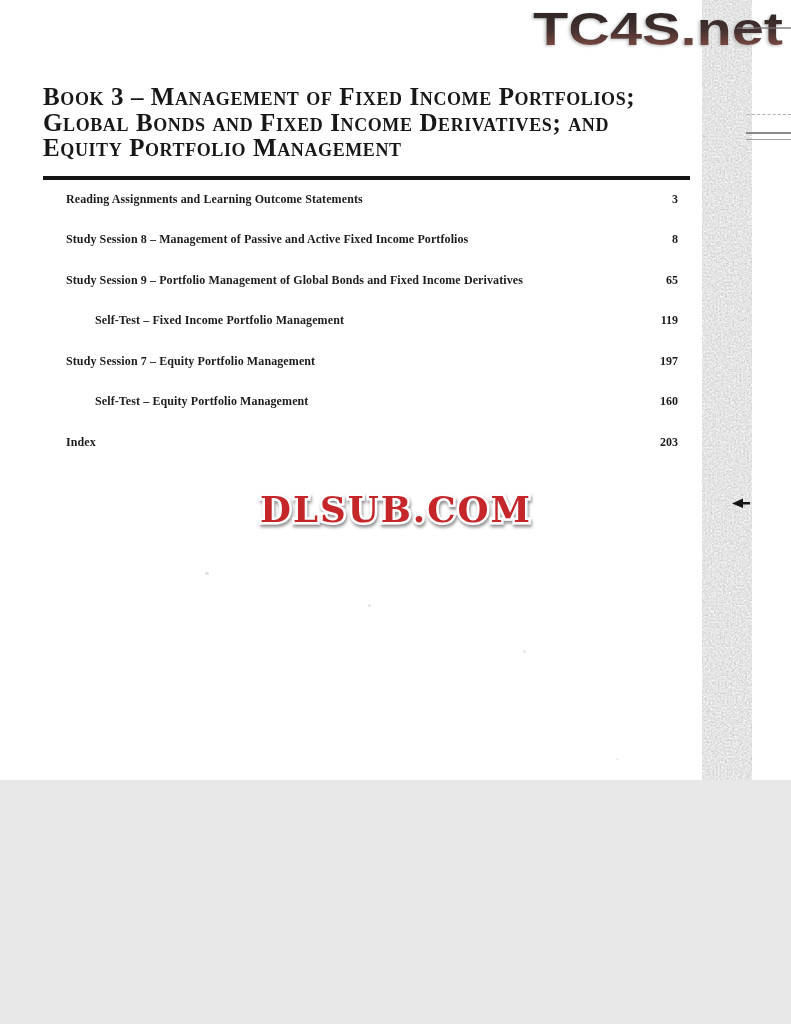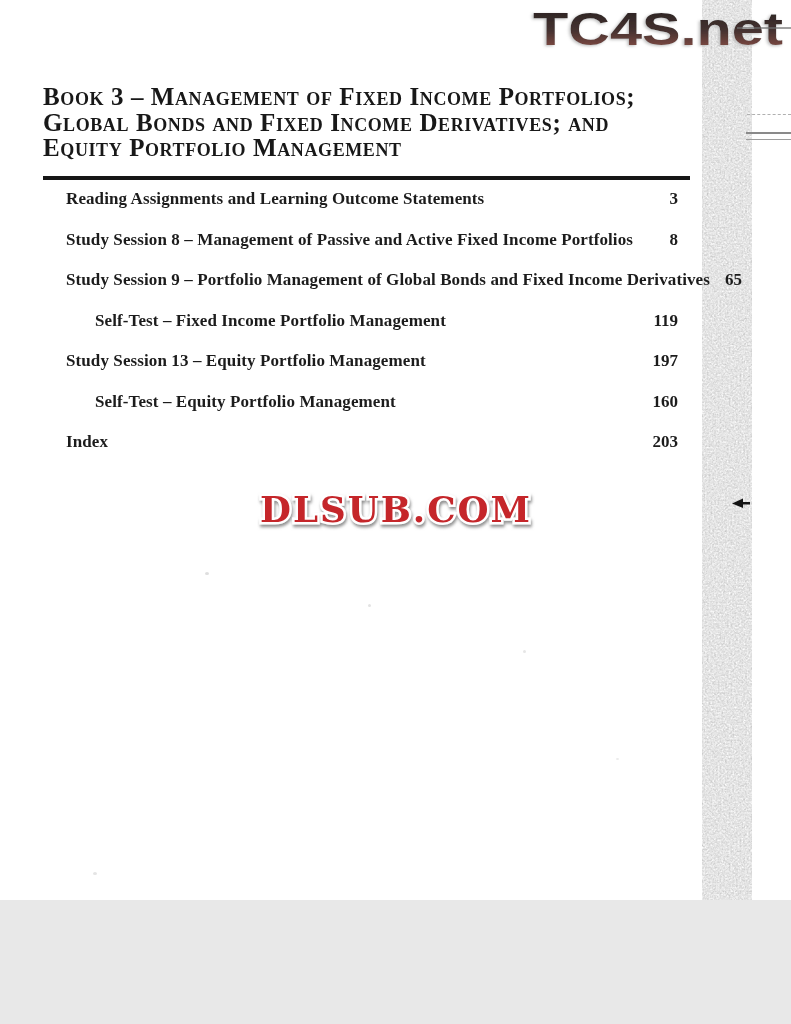--- a/index.html
+++ b/index.html
@@ -1,19 +1,19 @@
 <!DOCTYPE html>
 <html><head>
 <meta charset="utf-8">
 <style>
   html, body { margin: 0; padding: 0; background: #e8e8e8; }
   .page {
     position: relative;
     width: 791px;
-    height: 900px;
+    height: 780px;
     margin: 0 auto;
     background: #ffffff;
     overflow: hidden;
     font-family: "Liberation Serif", serif;
     color: #1c1c1c;
   }
 
   
   .noise-svg { position: absolute; left: 0; top: 0; z-index: 1; pointer-events: none; }
   .artifact-line { position: absolute; z-index: 2; pointer-events: none; }
@@ -65,21 +65,21 @@
     left: 66px;
     top: 179px;
     width: 612px;
     z-index: 2;
   }
   .toc-row {
     display: flex;
     justify-content: space-between;
     align-items: center;
     height: 40.5px;
-    font-size: 17px;
+    font-size: 12px;
     font-weight: 600;
     white-space: nowrap;
   }
   .toc-row.indent { padding-left: 29px; font-family: Liberation Serif, serif; }
   .toc-label { letter-spacing: 0.1px; }
   .toc-page { min-width: 32px; text-align: right; }
 
   
   .dlsub-svg   { position: absolute; left: 248px; top: 482px; z-index: 3; pointer-events: none; }
   .traders-svg { position: absolute; left: 448px; top: 970px; z-index: 3; pointer-events: none; }
@@ -148,21 +148,21 @@
     </div>
     <div class="toc-row">
       <span class="toc-label">Study Session 9 – Portfolio Management of Global Bonds and Fixed Income Derivatives</span>
       <span class="toc-page">65</span>
     </div>
     <div class="toc-row indent">
       <span class="toc-label">Self-Test – Fixed Income Portfolio Management</span>
       <span class="toc-page">119</span>
     </div>
     <div class="toc-row">
-      <span class="toc-label">Study Session 13 – Equity Portfolio Management</span>
+      <span class="toc-label">Study Session 7 – Equity Portfolio Management</span>
       <span class="toc-page">197</span>
     </div>
     <div class="toc-row indent">
       <span class="toc-label">Self-Test – Equity Portfolio Management</span>
       <span class="toc-page">160</span>
     </div>
     <div class="toc-row">
       <span class="toc-label">Index</span>
       <span class="toc-page">203</span>
     </div>

